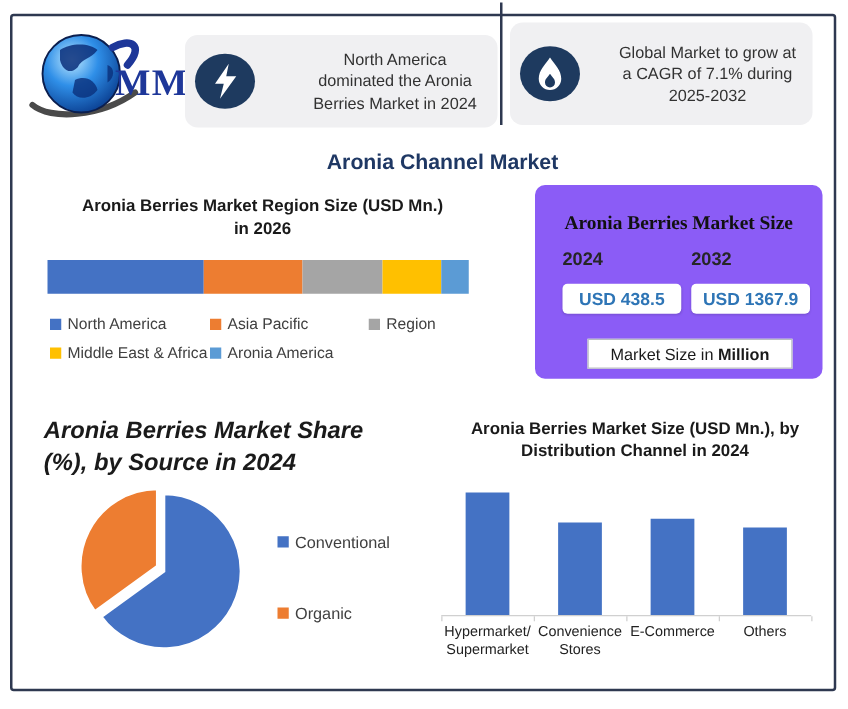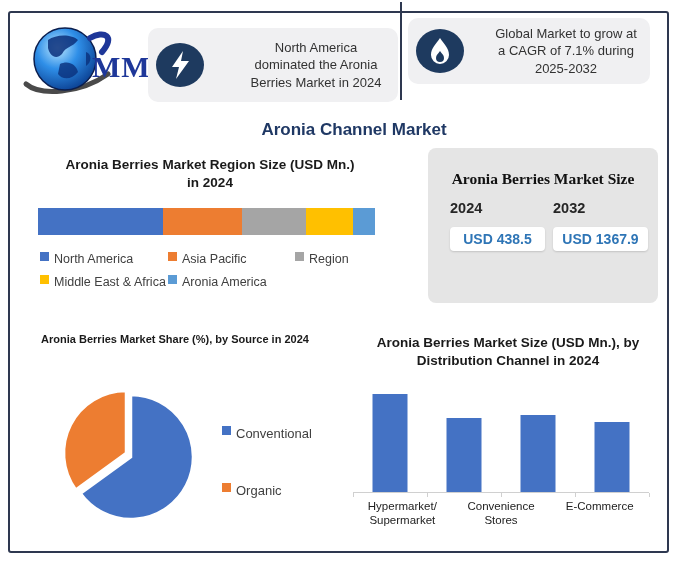--- a/index.html
+++ b/index.html
@@ -11,60 +11,60 @@
   .frame { position:absolute; left:8px; top:11px; width:661px; height:542px;
            border:2px solid #2e3850; border-radius:3px; background:#fff; }
 
   
   .logo { position:absolute; left:20px; top:22px; width:150px; height:78px; }
   .logo-text { position:absolute; left:72px; top:28px; font-family:"Liberation Serif", serif;
                font-weight:bold; font-size:30px; color:#1e3799; letter-spacing:1px; }
 
   .badge { position:absolute; background:#f0f0f2; border-radius:10px; display:flex; align-items:center; }
   .badge1 { left:148px; top:28px; width:250px; height:74px; padding:6px 10px 6px 8px;gap:32px; }
-  .badge2 { left:408px; top:18px; width:242px; height:66px; padding:6px 10px 6px 8px;gap:20px; }
+  .badge2 { left:408px; top:18px; width:242px; height:82px; padding:6px 10px 6px 8px;gap:20px; }
   .badge-circle { flex:0 0 auto; width:48px; height:44px; border-radius:50%;
                   background:#1e3a5f; display:flex; align-items:center; justify-content:center; }
   .badge-text { flex:1; font-size:13px; line-height:1.35; color:#323232; text-align:center; padding-left:8px; }
 
   .header-divider { position:absolute; left:400px; top:2px; width:2px; height:98px; background:#2e3850; }
 
   .main-title { position:absolute; left:30px; right:0; top:120px; text-align:center;
                 font-size:17px; font-weight:bold; color:#1f3864; }
 
   
   .region-title { position:absolute; left:60px; top:156px; width:300px; text-align:center;
                   font-size:13.5px; font-weight:bold; color:#1a1a1a; line-height:1.3; }
   .region-bar { position:absolute; left:38px; top:208px; width:337px; height:27px; display:flex; }
   .region-bar .seg { height:100%; }
   .region-legend { position:absolute; left:40px; top:252px; width:345px; }
   .legend-row { display:grid; grid-template-columns:128px 127px auto; margin-bottom:9px; }
-  .legend-item { display:flex; align-items:flex-start; font-size:12.5px; color:#404040; white-space:nowrap; }
+  .legend-item { display:flex; align-items:center; font-size:12.5px; color:#404040; white-space:nowrap; }
   .legend-swatch { width:9px; height:9px; margin-right:5px; flex:0 0 auto; }
 
   
   .size-panel { position:absolute; left:428px; top:148px; width:230px; height:155px;
-                background:#e5e5e5; border-radius:8px; }
+                background:#8b5cf6; border-radius:8px; }
   .size-title { position:absolute; left:0; right:0; top:22px; text-align:center;
                 font-family:"Liberation Serif", serif; font-weight:bold; font-size:15.5px; color:#111; }
   .size-year { position:absolute; top:52px; width:95px; 
                font-size:14.5px; font-weight:bold; color:#262626; }
   .size-year.y1 { left:22px; } .size-year.y2 { left:125px; }
   .size-value { position:absolute; top:79px; width:95px; height:24px; background:#fff; border-radius:4px;
                 box-shadow:0 1px 2px rgba(0,0,0,.15); display:flex; align-items:center; justify-content:center;
                 font-size:14px; font-weight:bold; color:#2E75B6; }
   .size-value.v1 { left:22px; } .size-value.v2 { left:125px; }
   .size-note { position:absolute; left:42px; top:123px; width:164px; height:24px; background:#fff;
                border:1px solid #b9bcc2; display:flex; align-items:center; justify-content:center;
                font-size:13px; color:#1a1a1a; white-space:pre; }
   .size-note b { font-weight:bold; }
 
   
-  .pie-title { position:absolute; left:35px; top:332px; width:280px; text-align:center;
-               font-size:11px; font-weight:bold; color:#1a1a1a; line-height:1.35; }
+  .pie-title { position:absolute; left:35px; top:332px; width:280px; text-align:left;
+               font-size:19px; font-weight:bold; color:#1a1a1a; line-height:1.35;font-style:italic; }
   .pie-svg { position:absolute; left:56px; top:384px; }
   .pie-legend { position:absolute; left:222px; top:426px; }
   .pie-legend .legend-item { margin-bottom:42px; font-size:13px; }
 
   
   .dist-title { position:absolute; left:358px; top:334px; width:300px; text-align:center;
                 font-size:13.5px; font-weight:bold; color:#1a1a1a; line-height:1.35; }
   .dist-plot { position:absolute; left:353px; top:385px; width:296px; height:108px;
                border-bottom:1px solid #d0d0d0; display:flex; }
   .dist-cell { flex:1; position:relative; }
@@ -115,21 +115,21 @@
       <svg width="24" height="28" viewBox="0 0 24 28">
         <path d="M12 1 C16 7, 21 11, 21 18 A9 9 0 1 1 3 18 C3 11, 8 7, 12 1 Z" fill="#ffffff"></path>
         <path d="M12 14 C14 17, 16 18, 16 21 A4 4 0 1 1 8 21 C8 18, 10 17, 12 14 Z" fill="#1e3a5f"></path>
       </svg>
     </div>
     <div class="badge-text">Global Market to grow at a CAGR of 7.1% during 2025-2032</div>
   </div>
 
   <div class="main-title">Aronia Channel Market</div>
 
-  <div class="region-title">Aronia Berries Market Region Size (USD Mn.) in 2024</div>
+  <div class="region-title">Aronia Berries Market Region Size (USD Mn.) in 2026</div>
   <div class="region-bar" id="region-bar">
       <div class="seg" style="width: 37%; background: rgb(68, 114, 196);"></div>
       <div class="seg" style="width: 23.5%; background: rgb(237, 125, 49);"></div>
       <div class="seg" style="width: 19%; background: rgb(165, 165, 165);"></div>
       <div class="seg" style="width: 14%; background: rgb(255, 192, 0);"></div>
       <div class="seg" style="width: 6.5%; background: rgb(91, 155, 213);"></div>
     </div>
   <div class="region-legend" id="region-legend">
       <div class="legend-row">
         <div class="legend-item">
@@ -156,20 +156,21 @@
         </div>
       </div>
     </div>
 
   <div class="size-panel">
     <div class="size-title">Aronia Berries Market Size</div>
     <div class="size-year y1">2024</div>
     <div class="size-year y2">2032</div>
     <div class="size-value v1">USD 438.5</div>
     <div class="size-value v2">USD 1367.9</div>
+    <div class="size-note"><span>Market Size in </span><b>Million</b></div>
   </div>
 
   <div class="pie-title">Aronia Berries Market Share (%), by Source in 2024</div>
   <svg class="pie-svg" id="pie-svg" width="150" height="150" viewBox="0 0 150 150">
       <path d="M75,73 L75.0,11.0 A62,62 0 1 1 24.8,109.4 Z" fill="#4472C4" stroke="#ffffff" stroke-width="2.5"></path>
       <path d="M75,73 L24.8,109.4 A62,62 0 0 1 75.0,11.0 Z" fill="#ED7D31" stroke="#ffffff" stroke-width="2.5" transform="translate(-5,-4)"></path>
     </svg>
   <div class="pie-legend" id="pie-legend">
       <div class="legend-item">
         <span class="legend-swatch" style="background: rgb(68, 114, 196);"></span>
@@ -200,14 +201,15 @@
       <div class="dist-tick" style="left: 50%;"></div>
       <div class="dist-tick" style="left: 75%;"></div>
       <div class="dist-tick" style="left: 100%;"></div>
     </div>
   <div class="dist-labels" id="dist-labels">
       <div class="dist-label">Hypermarket/
 Supermarket</div>
       <div class="dist-label">Convenience
 Stores</div>
       <div class="dist-label">E-Commerce</div>
+      <div class="dist-label">Others</div>
     </div>
 </div>
 
 </body></html>

